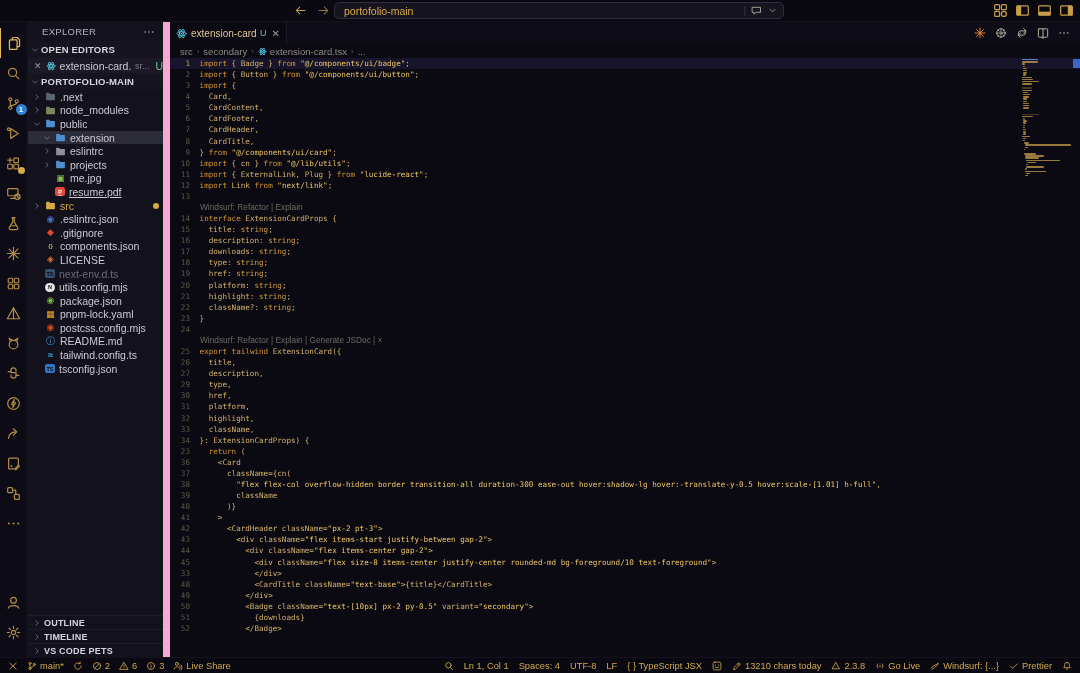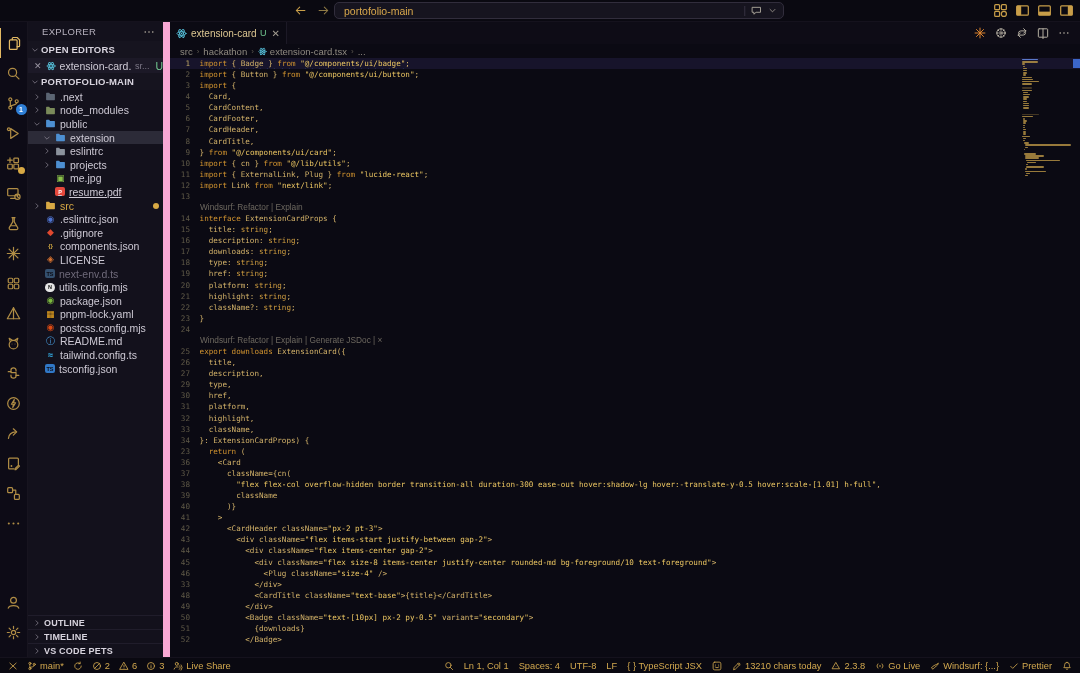--- a/index.html
+++ b/index.html
@@ -544,21 +544,21 @@
             </svg>
           </span>
         </div>
     </div>
     <div id="crumbbar">
         <span class="crumb">
           <span>src</span>
         </span>
         <span class="crumb-sep">›</span>
         <span class="crumb">
-          <span>hackathon</span>
+          <span>secondary</span>
         </span>
         <span class="crumb-sep">›</span>
         <span class="crumb">
           <span style="color:#56c2dc">
             <svg width="9" height="9" viewBox="0 0 16 16" fill="none" stroke="currentColor" stroke-width="1.3" stroke-linecap="round" stroke-linejoin="round">
               <ellipse cx="8" cy="8" rx="6.6" ry="2.6"></ellipse>
               <ellipse cx="8" cy="8" rx="6.6" ry="2.6" transform="rotate(60 8 8)"></ellipse>
               <ellipse cx="8" cy="8" rx="6.6" ry="2.6" transform="rotate(120 8 8)"></ellipse>
               <circle cx="8" cy="8" r="1.2" fill="currentColor" stroke="none"></circle>
             </svg>
@@ -591,41 +591,40 @@
           <div class="crow"><span class="gut">16</span><span class="src">   description: <span class="t">string</span>;</span></div>
           <div class="crow"><span class="gut">17</span><span class="src">   downloads: <span class="t">string</span>;</span></div>
           <div class="crow"><span class="gut">18</span><span class="src">   type: <span class="t">string</span>;</span></div>
           <div class="crow"><span class="gut">19</span><span class="src">   href: <span class="t">string</span>;</span></div>
           <div class="crow"><span class="gut">20</span><span class="src">   platform: <span class="t">string</span>;</span></div>
           <div class="crow"><span class="gut">21</span><span class="src">   highlight: <span class="t">string</span>;</span></div>
           <div class="crow"><span class="gut">22</span><span class="src">   className?: <span class="t">string</span>;</span></div>
           <div class="crow"><span class="gut">23</span><span class="src"> }</span></div>
           <div class="crow"><span class="gut">24</span><span class="src"> </span></div>
           <div class="lens">Windsurf: Refactor | Explain | Generate JSDoc | ×</div>
-          <div class="crow"><span class="gut">25</span><span class="src"> <span class="k">export</span> <span class="k">downloads</span> ExtensionCard({</span></div>
+          <div class="crow"><span class="gut">25</span><span class="src"> <span class="k">export</span> <span class="k">tailwind</span> ExtensionCard({</span></div>
           <div class="crow"><span class="gut">26</span><span class="src">   title,</span></div>
           <div class="crow"><span class="gut">27</span><span class="src">   description,</span></div>
           <div class="crow"><span class="gut">29</span><span class="src">   type,</span></div>
           <div class="crow"><span class="gut">30</span><span class="src">   href,</span></div>
           <div class="crow"><span class="gut">31</span><span class="src">   platform,</span></div>
           <div class="crow"><span class="gut">32</span><span class="src">   highlight,</span></div>
           <div class="crow"><span class="gut">33</span><span class="src">   className,</span></div>
           <div class="crow"><span class="gut">34</span><span class="src"> }: ExtensionCardProps) {</span></div>
           <div class="crow"><span class="gut">23</span><span class="src">   <span class="k">return</span> (</span></div>
           <div class="crow"><span class="gut">36</span><span class="src">     &lt;Card</span></div>
           <div class="crow"><span class="gut">37</span><span class="src">       className={cn(</span></div>
           <div class="crow"><span class="gut">38</span><span class="src">         <span class="s">"flex flex-col overflow-hidden border transition-all duration-300 ease-out hover:shadow-lg hover:-translate-y-0.5 hover:scale-[1.01] h-full"</span>,</span></div>
           <div class="crow"><span class="gut">39</span><span class="src">         className</span></div>
           <div class="crow"><span class="gut">40</span><span class="src">       )}</span></div>
           <div class="crow"><span class="gut">41</span><span class="src">     &gt;</span></div>
           <div class="crow"><span class="gut">42</span><span class="src">       &lt;CardHeader className=<span class="s">"px-2 pt-3"</span>&gt;</span></div>
           <div class="crow"><span class="gut">43</span><span class="src">         &lt;div className=<span class="s">"flex items-start justify-between gap-2"</span>&gt;</span></div>
           <div class="crow"><span class="gut">44</span><span class="src">           &lt;div className=<span class="s">"flex items-center gap-2"</span>&gt;</span></div>
           <div class="crow"><span class="gut">45</span><span class="src">             &lt;div className=<span class="s">"flex size-8 items-center justify-center rounded-md bg-foreground/10 text-foreground"</span>&gt;</span></div>
-          <div class="crow"><span class="gut">46</span><span class="src">               &lt;Plug className=<span class="s">"size-4"</span> /&gt;</span></div>
           <div class="crow"><span class="gut">33</span><span class="src">             &lt;/div&gt;</span></div>
           <div class="crow"><span class="gut">48</span><span class="src">             &lt;CardTitle className=<span class="s">"text-base"</span>&gt;{title}&lt;/CardTitle&gt;</span></div>
           <div class="crow"><span class="gut">49</span><span class="src">           &lt;/div&gt;</span></div>
           <div class="crow"><span class="gut">50</span><span class="src">           &lt;Badge className=<span class="s">"text-[10px] px-2 py-0.5"</span> variant=<span class="s">"secondary"</span>&gt;</span></div>
           <div class="crow"><span class="gut">51</span><span class="src">             {downloads}</span></div>
           <div class="crow"><span class="gut">52</span><span class="src">           &lt;/Badge&gt;</span></div>
         </div>
       <div id="minimap">
           <div class="mbar blue" style="margin-left: 0px; width: 16px;"></div>
           <div class="mbar" style="margin-left: 0px; width: 16px;"></div>

